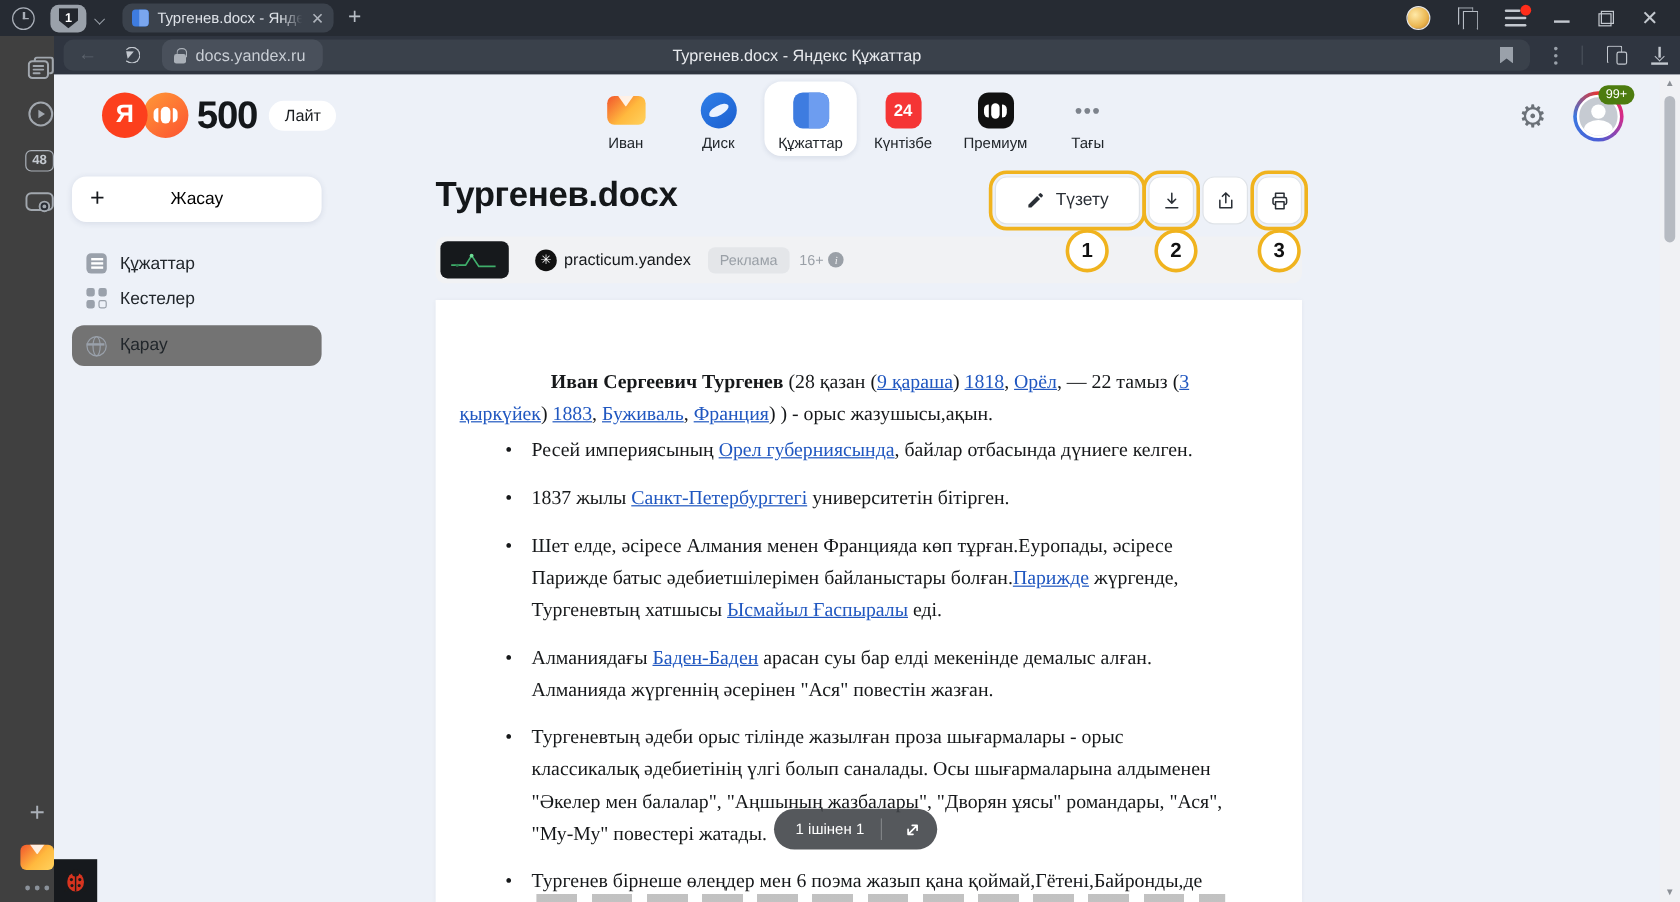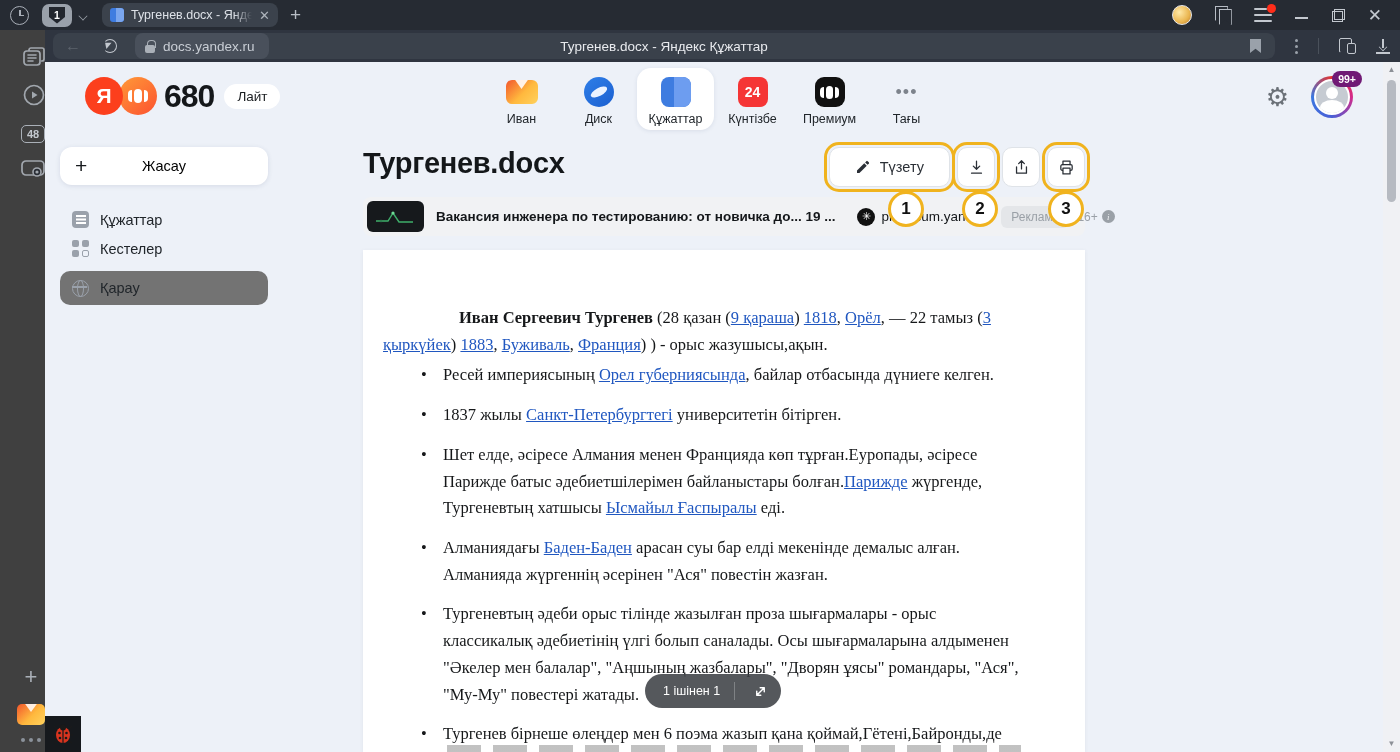--- a/index.html
+++ b/index.html
@@ -115,21 +115,21 @@
   .ic-prem i:nth-child(3){ width:4px; height:11px; border-radius:0 4px 4px 0; }
   .ic-more { color:#7d838c; font-size:18px; letter-spacing:1px; line-height:10px; }
 
   .header-right { position:absolute; right:30px; top:14px; display:flex; align-items:center; gap:22px; }
   .gear { color:#6b7178; font-size:26px; line-height:1; }
   .avatar-wrap { position:relative; width:42px; height:42px; }
   .avatar-ring { width:42px; height:42px; border-radius:50%; background:conic-gradient(#e8332e,#d42a8a,#4a5fd6,#3b78e0,#e8332e); display:flex; align-items:center; justify-content:center; }
   .avatar-inner { width:36px; height:36px; border-radius:50%; background:#c6cbd2; border:2px solid #fff; position:relative; overflow:hidden; }
   .avatar-inner::before { content:""; position:absolute; left:10px; top:6px; width:12px; height:12px; border-radius:50%; background:#fff; }
   .avatar-inner::after { content:""; position:absolute; left:4px; top:19px; width:24px; height:16px; border-radius:50%; background:#fff; }
-  .avatar-badge { position:absolute; right:-9px; top:-5px; background:#701a75; color:#fff; font-size:10.5px; font-weight:bold; border-radius:9px; padding:2px 6px; }
+  .avatar-badge { position:absolute; right:-9px; top:-5px; background:#4d7c0f; color:#fff; font-size:10.5px; font-weight:normal; border-radius:9px; padding:2px 6px; }
 
   
   .panel { position:absolute; left:15px; top:85px; width:230px; }
   .create-btn { width:208px; height:38px; background:#fff; border-radius:12px; box-shadow:0 1px 5px rgba(40,60,100,.12); display:flex; align-items:center; position:relative; }
   .create-plus { position:absolute; left:15px; font-size:21px; font-weight:300; color:#16191d; }
   .create-label { width:100%; text-align:center; font-size:14.5px; color:#000000; }
   .nav { margin-top:20px; }
   .nav-item { display:flex; align-items:center; gap:11px; height:29px; padding-left:12px; font-size:14.5px; color:#21262b; border-radius:10px; width:208px; }
   .nav-item.active { background:#737373; height:34px; margin-top:8px; }
   .nic { width:17px; height:17px; flex:none; position:relative; }
@@ -281,21 +281,21 @@
 <div class="web">
 
   <div class="site-header">
     <div class="logo">
       <div class="logo-ya">Я</div>
       <div class="logo-360ic">
           <i></i>
           <i></i>
           <i></i>
         </div>
-      <div class="logo-num">680</div>
+      <div class="logo-num">500</div>
       <div class="logo-badge">Лайт</div>
     </div>
 
     <div class="apps">
       <div class="app">
         <div class="app-ic">
             <div class="ic-mail"></div>
           </div>
         <div class="app-label">Иван</div>
       </div>
@@ -403,21 +403,20 @@
     </div>
 
     <div class="ad">
       <div class="ad-thumb">
         <svg width="46" height="22" viewBox="0 0 46 22">
             <path d="M3 15h12l5-8 6 9h14" stroke="#3fae6a" stroke-width="1.4" fill="none"></path>
             <circle cx="20" cy="7" r="1.6" fill="#6fdc96"></circle>
             <circle cx="8" cy="15" r="1.3" fill="#2e7d4f"></circle>
           </svg>
       </div>
-      <div class="ad-title">Вакансия инженера по тестированию: от новичка до... 19 ...</div>
       <div class="ad-brand">
         <div class="ad-logo">✳</div>
         <div class="ad-brand-name">practicum.yandex</div>
       </div>
       <div class="ad-badge">Реклама</div>
       <div class="ad-age">
         <span>16+</span>
         <span class="ad-info">i</span>
       </div>
     </div>

